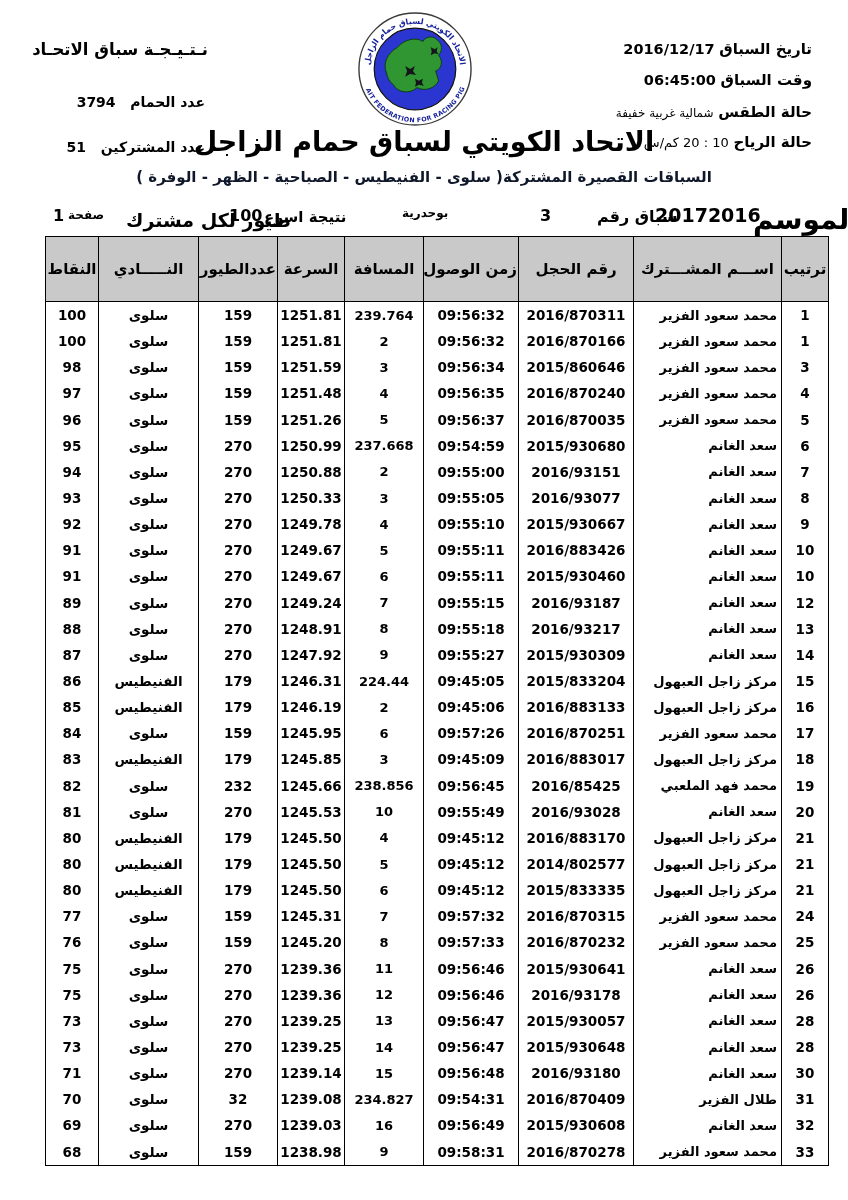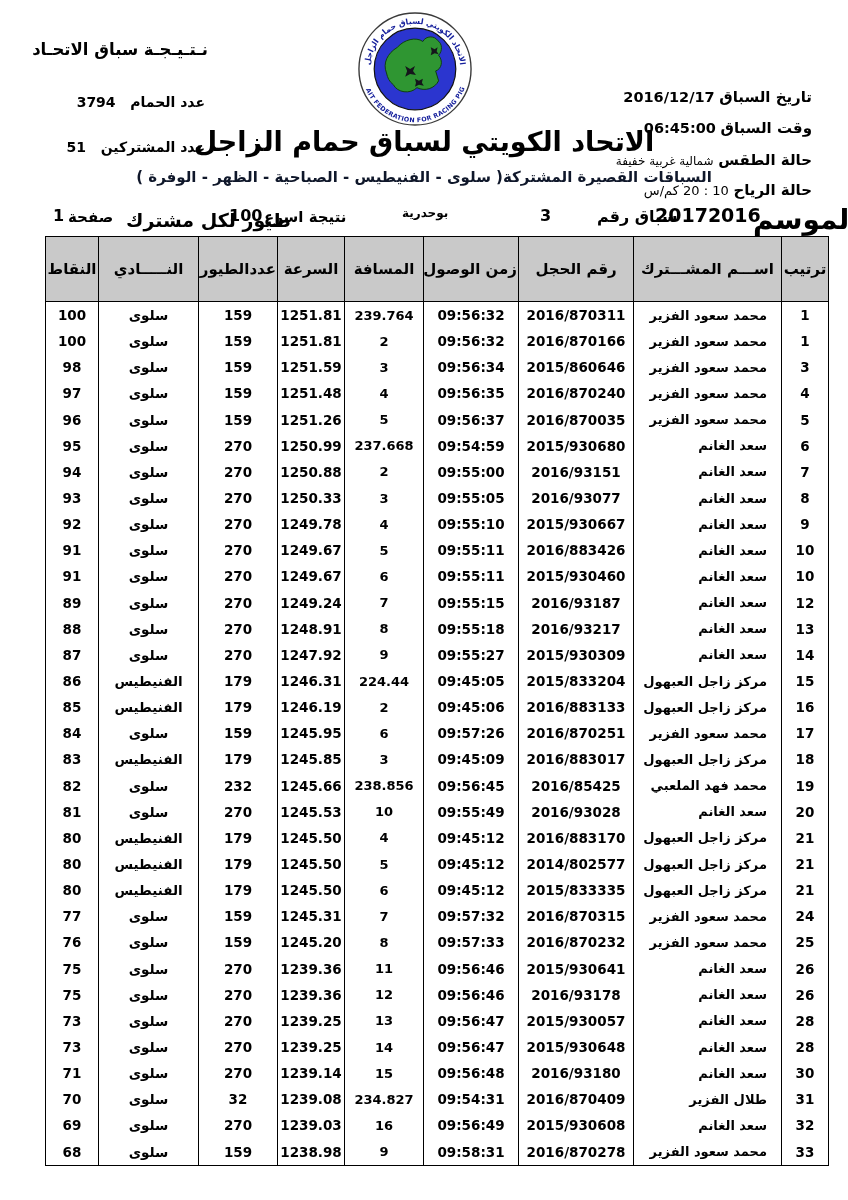--- a/index.html
+++ b/index.html
@@ -3,21 +3,21 @@
 <meta charset="utf-8">
 <style>
   html,body{margin:0;padding:0;background:#fff;}
   body{font-family:"DejaVu Sans",sans-serif;color:#000;}
   #page{position:relative;width:848px;height:1200px;background:#ffffff;overflow:hidden;}
 
   
   .abs{position:absolute;white-space:nowrap;}
   .rtl{direction:rtl;unicode-bidi:embed;}
 
-  .info-line{right:36px;text-align:right;font-size:14.5px;margin-top:48px;}
+  .info-line{right:36px;text-align:right;font-size:14.5px;}
   .info-line b{font-size:15px;}
   .info-small{font-size:12px;font-weight:400;}
 
   .left-title{left:50px;top:40px;width:158px;font-size:16.5px;font-weight:700;text-align:center;}
   .left-line{right:643px;font-size:14px;font-weight:700;}
 
   .main-title{left:0;right:0;top:126px;text-align:center;font-size:27px;font-weight:700;letter-spacing:0;}
   .red-line{left:0;right:0;top:168px;text-align:center;font-size:15px;font-weight:700;color:#0f172a;}
 
   .season-item{position:absolute;font-weight:700;}
@@ -36,21 +36,21 @@
   
   .results th:nth-child(1),.results td:nth-child(1){width:44px;}
   .results th:nth-child(2),.results td:nth-child(2){width:145px;}
   .results th:nth-child(3),.results td:nth-child(3){width:112px;}
   .results th:nth-child(4),.results td:nth-child(4){width:92px;margin-top:28px;}
   .results th:nth-child(5),.results td:nth-child(5){width:76px;}
   .results th:nth-child(6),.results td:nth-child(6){width:64px;}
   .results th:nth-child(7),.results td:nth-child(7){width:76px;}
   .results th:nth-child(8),.results td:nth-child(8){width:97px;}
   .results th:nth-child(9),.results td:nth-child(9){width:50px;}
-  .results td.c-name{text-align:right;padding-right:14px;font-size:13px;}
+  .results td.c-name{text-align:right;padding-right:4px;font-size:13px;}
   .results td.c-distance{font-size:13px;}
 </style>
 </head>
 <body>
 
 <div id="page">
 
   <div class="abs rtl info-line" style="top:40px;">
     <b>تاريخ السباق</b>
     <span style="font-weight:700;">2016/12/17</span>
@@ -100,21 +100,21 @@
 
   <div>
     <span class="season-item rtl" style="left:753px;top:203px;font-size:28px;">الموسم</span>
     <span class="season-item" style="left:655px;top:204px;font-size:19px;">20172016</span>
     <span class="season-item rtl" style="left:597px;top:207px;font-size:16px;">سباق رقم</span>
     <span class="season-item" style="left:540px;top:206px;font-size:16px;">3</span>
     <span class="season-item rtl" style="left:402px;top:206px;font-size:12px;">بوحدرية</span>
     <span class="season-item rtl" style="left:264px;top:208px;font-size:15px;">نتيجة اسرع</span>
     <span class="season-item" style="left:229px;top:206px;font-size:16px;">100</span>
     <span class="season-item rtl" style="left:126px;top:209px;font-size:19px;">طيور لكل مشترك</span>
-    <span class="season-item rtl" style="left:68px;top:208px;font-size:15px;">صفحة</span>
+    <span class="season-item rtl" style="left:68px;top:208px;font-size:12px;">صفحة</span>
     <span class="season-item" style="left:53px;top:206px;font-size:16px;">1</span>
   </div>
 
   <table class="results">
     <thead>
       <tr>
           <th>ترتيب</th>
           <th>اســـم المشـــترك</th>
           <th>رقم الحجل</th>
           <th>زمن الوصول</th>

